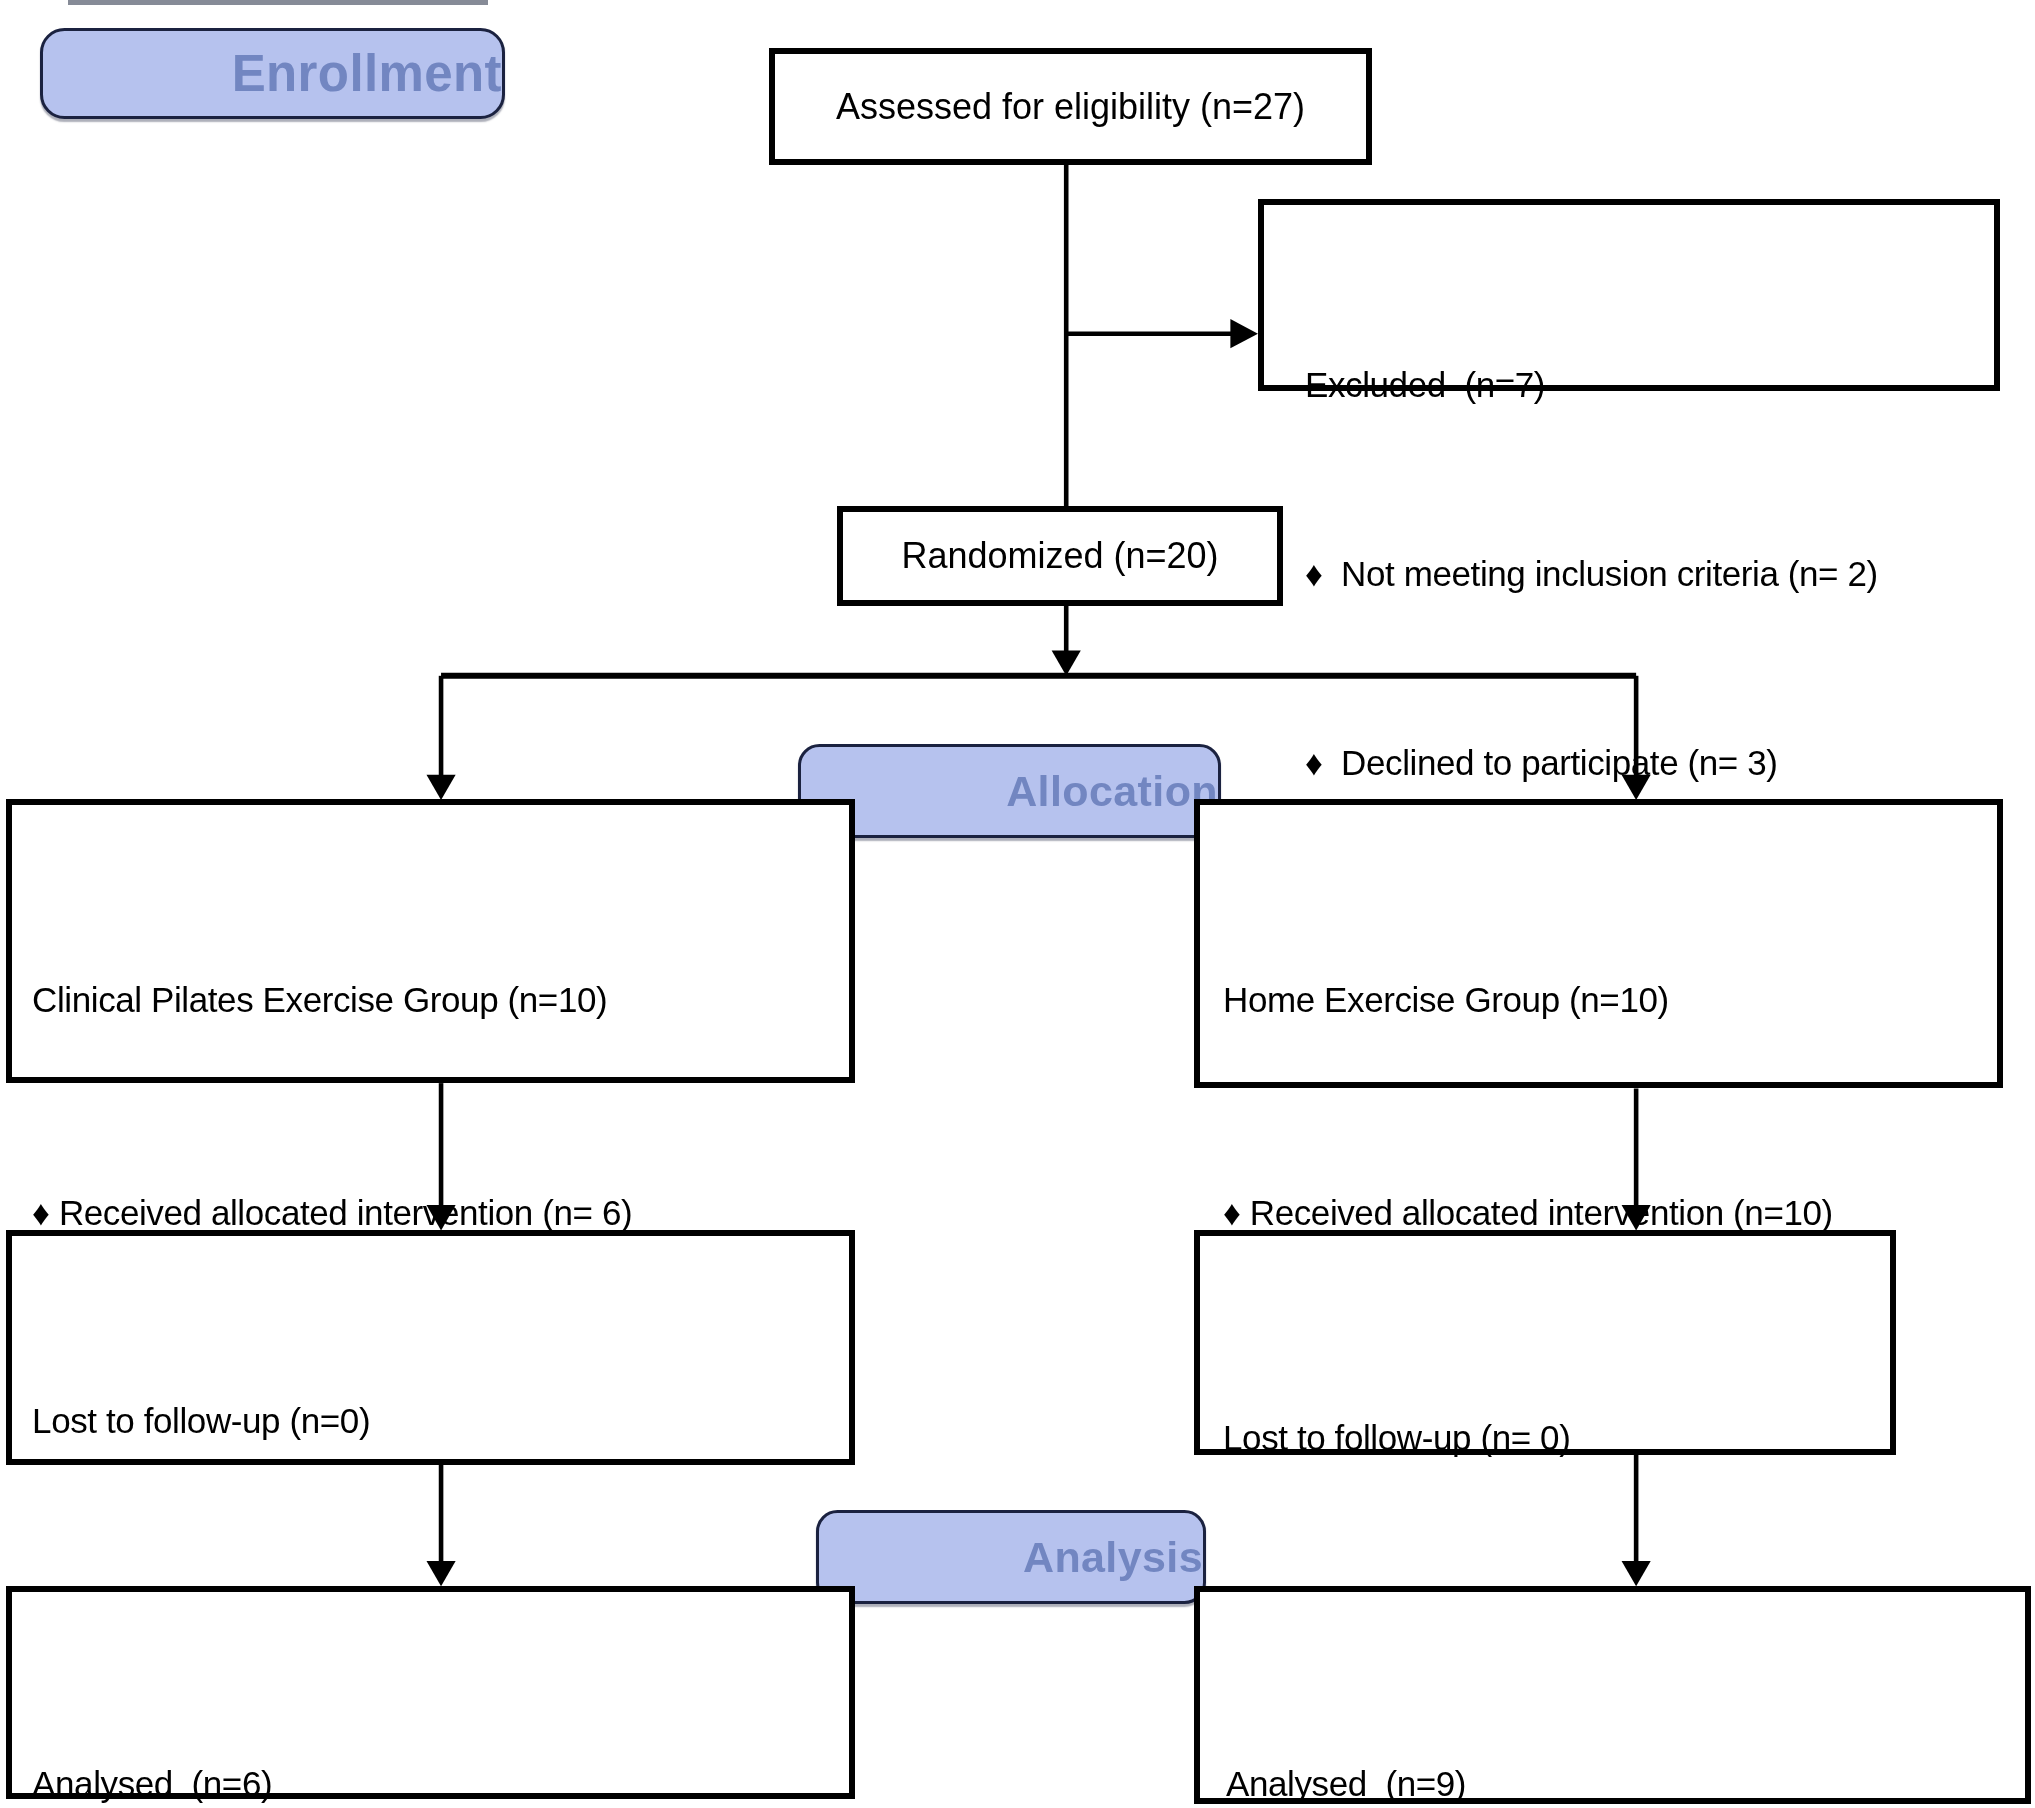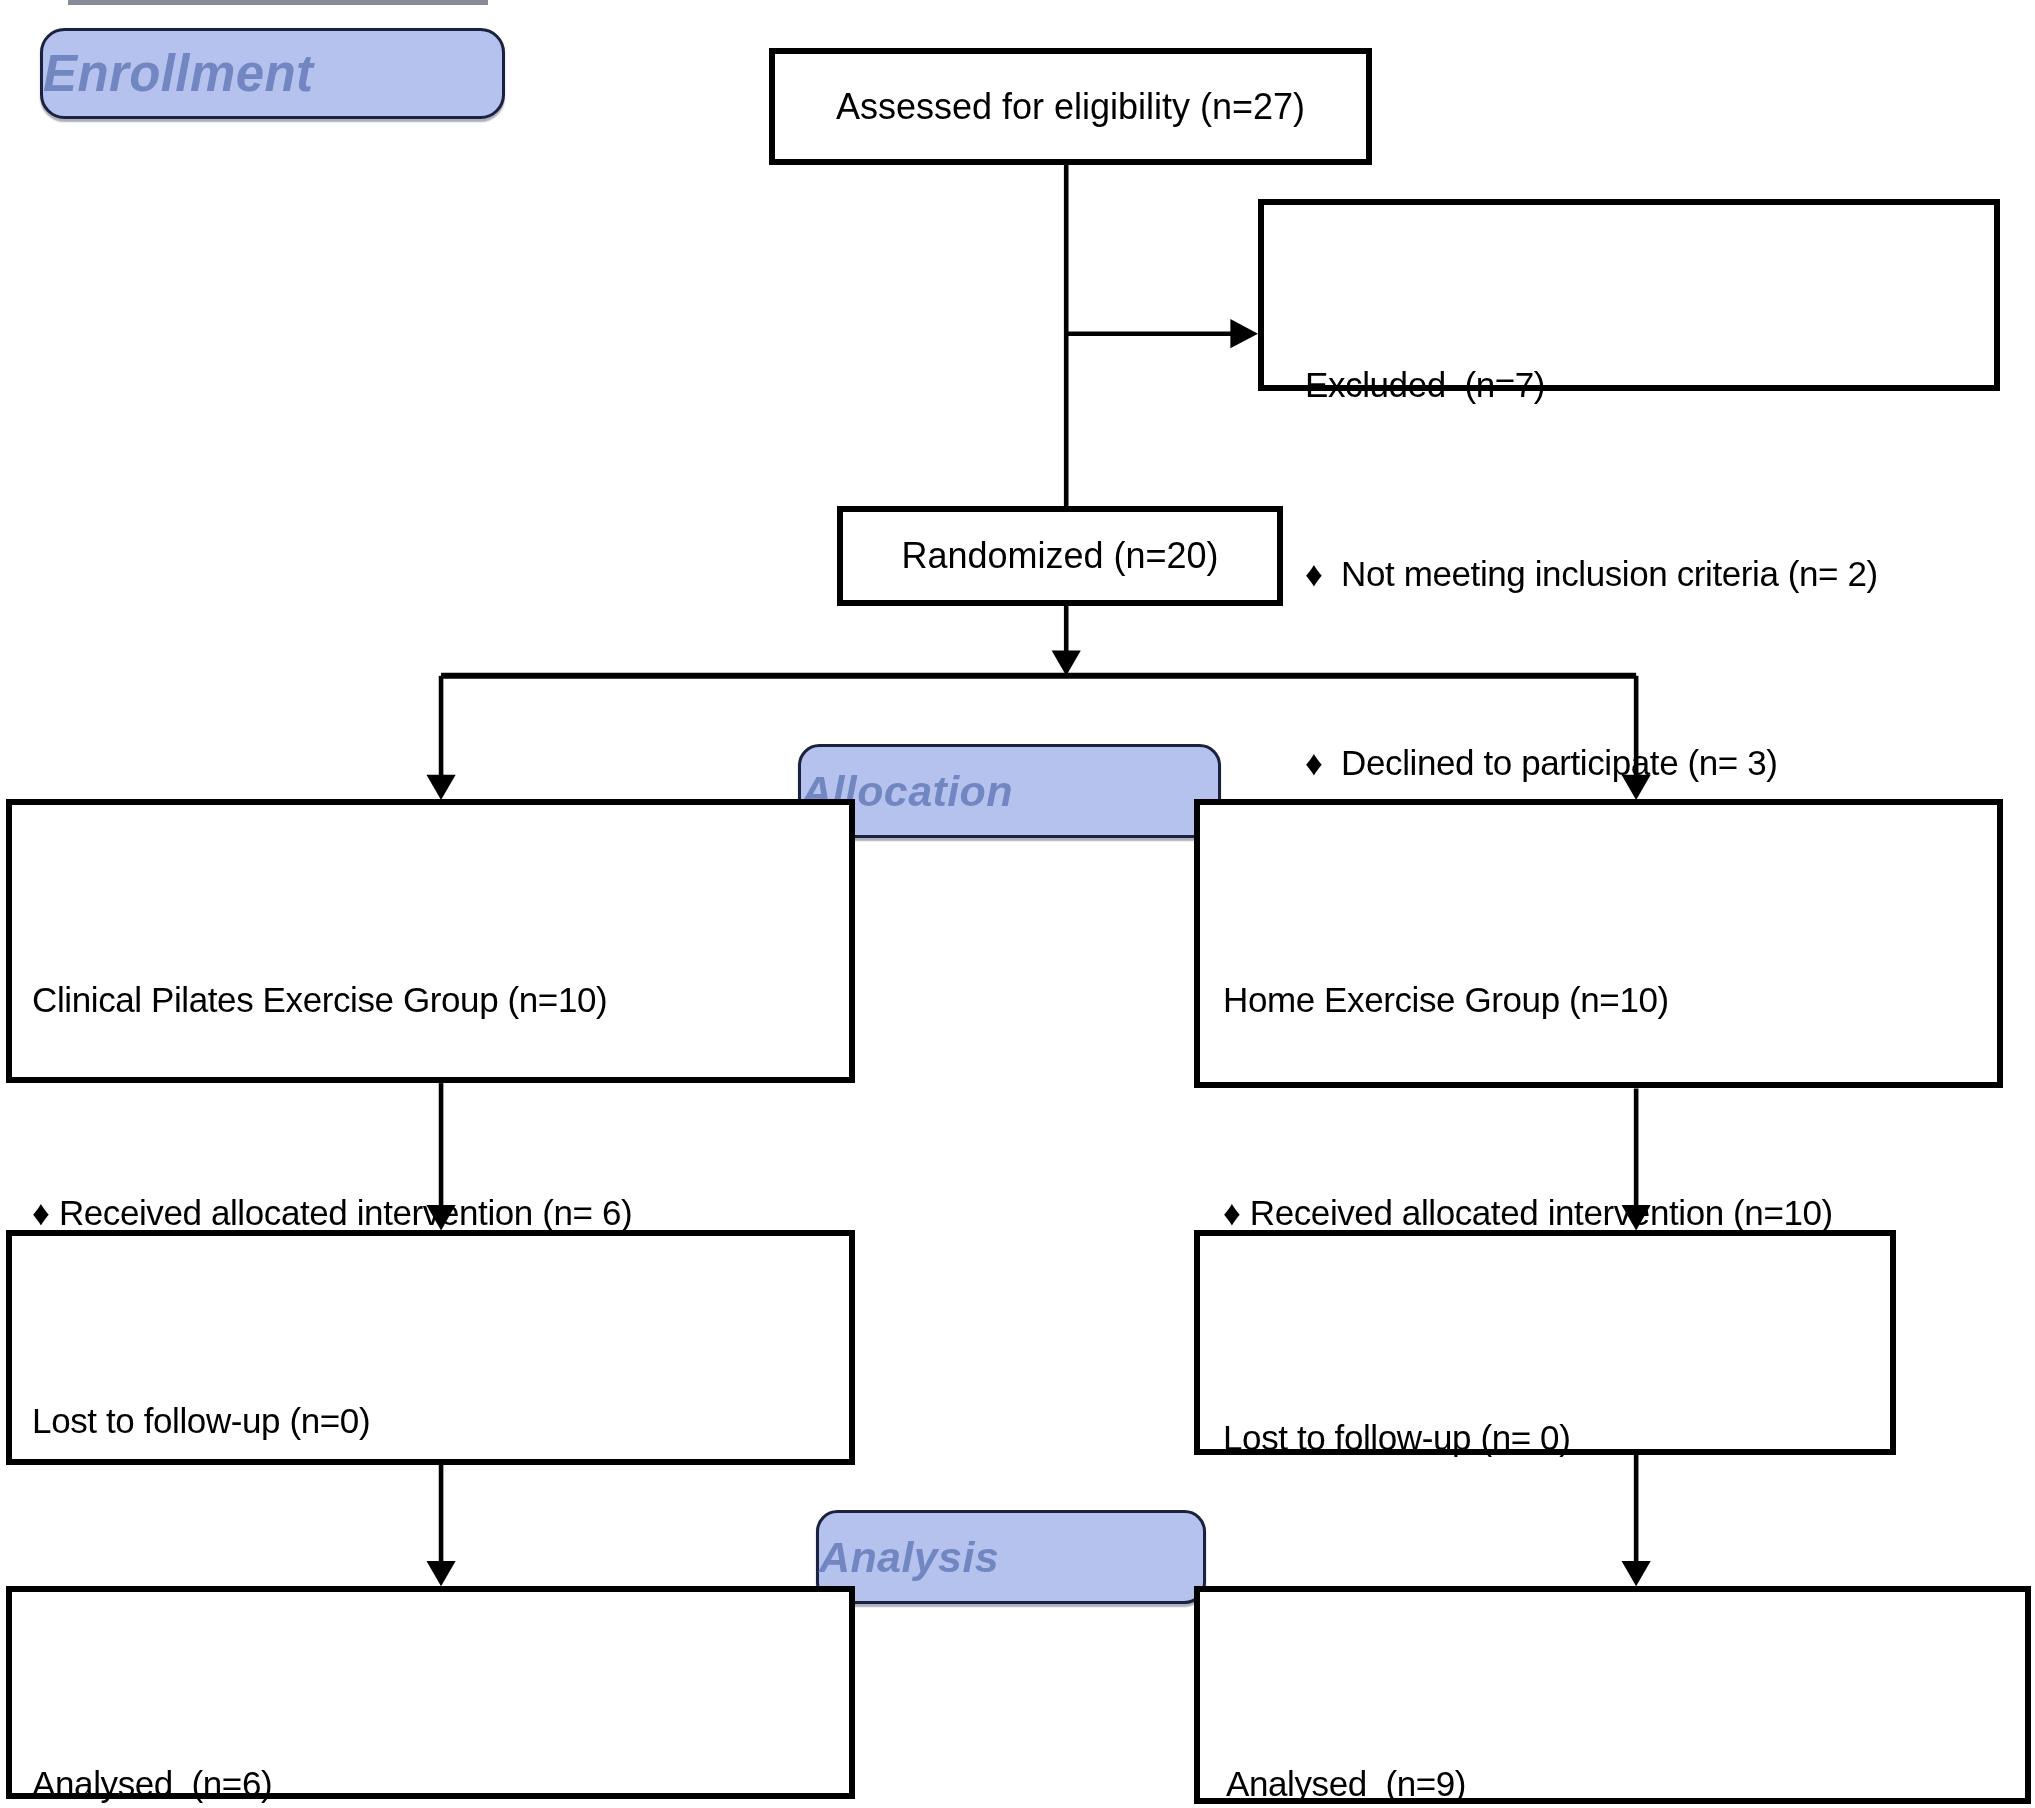--- a/index.html
+++ b/index.html
@@ -42,27 +42,26 @@
   .lh-alloc{padding:17px 10.7px 0 20px;line-height:71px;}
   .lh-fuL{padding:12.3px 10.7px 0 20px;line-height:69px;}
   .lh-fuR{padding:17px 10.7px 0 23px;line-height:74px;}
   .lh-an{padding:9.2px 10.7px 0 20px;line-height:73px;}
   .pill{
     position:absolute;
     background:var(--pill-fill);
     border:3.8px solid var(--pill-border);
     border-radius:21.5px;
     box-sizing:border-box;
-    display:flex;align-items:center;justify-content:flex-start;
+    display:flex;align-items:center;justify-content:flex-end;
     color:var(--pill-text);
     font-weight:bold;
     font-size:43px;
     letter-spacing:0.4px;
     box-shadow:0 2.3px 1.5px rgba(20,25,55,0.35);
-    font-style:italic;
   }
   .pill.enroll{font-size:51px;border-radius:24.5px;}
   .artifact{
     position:absolute;
     background:var(--artifact);
     opacity:0.75;
   }
 </style>
 </head>
 <body>

